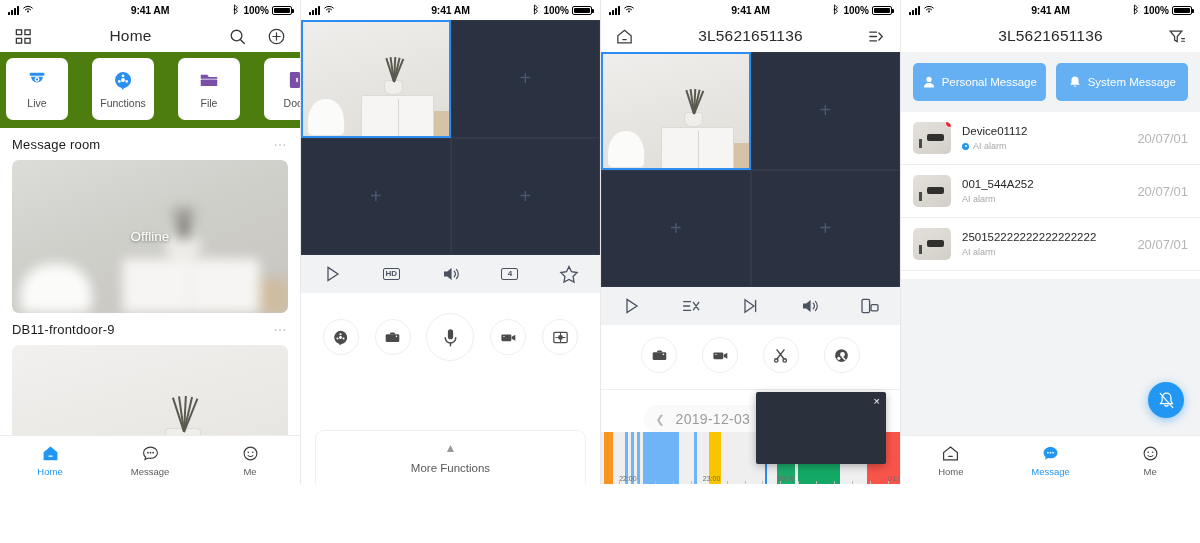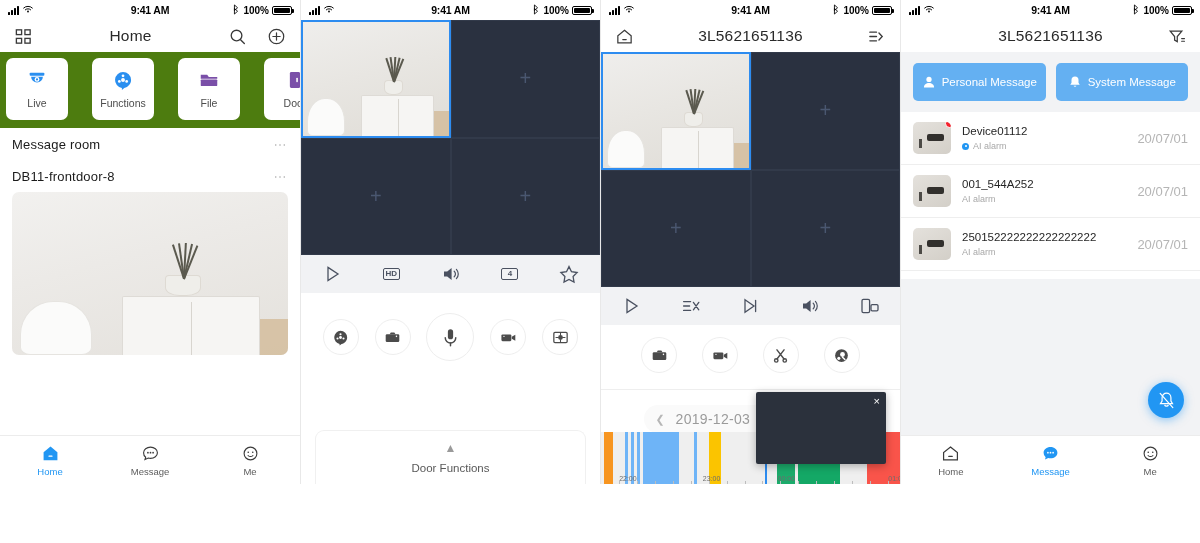--- a/index.html
+++ b/index.html
@@ -280,23 +280,38 @@
         </span>
         <span class="qlabel">Door</span>
       </div>
     </div>
 
     <div class="cam-block">
       <div class="cam-head">
         <span class="cam-name">Message room</span>
         <span class="dots">⋯</span>
       </div>
+      <div class="cam-thumb">
+        <div class="room-art blurred">
+          <div class="floor"></div>
+            <div class="chair"></div>
+            <div class="cab"></div>
+          <div class="pot"></div>
+          <div class="plant">
+              <i style="transform:rotate(-16deg)"></i>
+              <i style="transform:rotate(-6deg)"></i>
+              <i style="transform:rotate(5deg)"></i>
+              <i style="transform:rotate(15deg)"></i>
+            </div>
+        </div>
+        <div class="offline-label">Offline</div>
+      </div>
 
       <div class="cam-head">
-        <span class="cam-name">DB11-frontdoor-8</span>
+        <span class="cam-name">DB11-frontdoor-9</span>
         <span class="dots">⋯</span>
       </div>
       <div class="cam-thumb second">
         <div class="room-art">
           <div class="floor"></div>
             <div class="chair"></div>
             <div class="cab"></div>
           <div class="pot"></div>
           <div class="plant">
               <i style="transform:rotate(-18deg)"></i>
@@ -471,21 +486,21 @@
               <rect x="2.6" y="4.8" width="18.8" height="14.4" rx="1.6" fill="none" stroke="#4b4b4b" stroke-width="1.8"></rect>
               <circle cx="12" cy="12" r="3.4" fill="#4b4b4b"></circle>
               <path d="M12 5.6v3M12 15.4v3M5.6 12h3M15.4 12h3" stroke="#4b4b4b" stroke-width="1.5" stroke-linecap="round"></path>
             </svg>
         </span>
       </span>
     </div>
 
     <div class="morefn">
       <span class="chev">▲</span>
-      <span class="mflabel">Door Functions</span>
+      <span class="mflabel">More Functions</span>
     </div>
   </div>
 
   <div class="panel">
     <div class="statusbar">
       <div class="sb-left">
         <span class="bars">
             <i></i>
             <i></i>
             <i></i>

